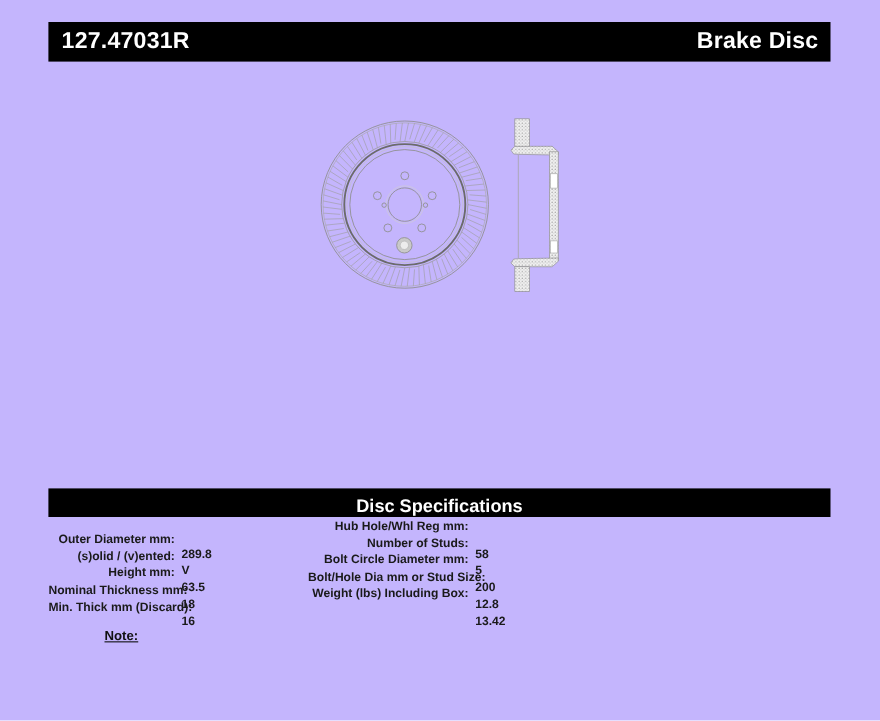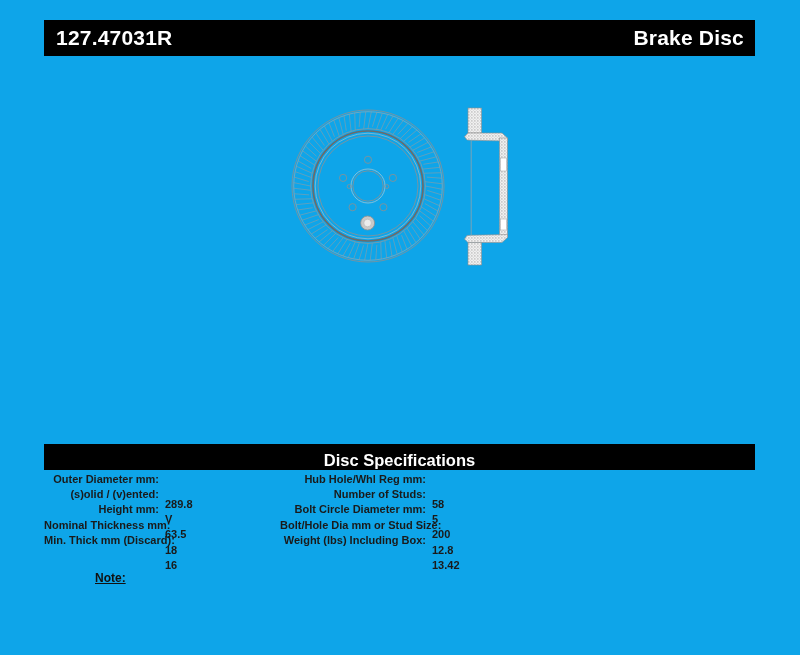--- a/index.html
+++ b/index.html
@@ -1,30 +1,30 @@
 <!DOCTYPE html>
 <html><head>
 <meta charset="utf-8">
 <style>
   html,body{margin:0;padding:0;background:#ffffff;}
   body{font-family:"Liberation Sans", sans-serif; -webkit-font-smoothing:antialiased;}
-  #page{position:relative;width:800px;height:655px;background:#0ea5e9;overflow:hidden;}
+  #page{position:relative;width:800px;height:655px;background:#c4b5fd;overflow:hidden;}
 
   .bar{position:absolute;left:44px;width:711px;background:#000000;color:#ffffff;
        display:flex;align-items:center;box-sizing:border-box;}
   #header-bar{top:20px;height:36px;justify-content:space-between;
        padding:0 11px 0 12px;font-size:21px;font-weight:bold;letter-spacing:0.2px;}
   #spec-bar{top:444px;height:26px;justify-content:center;
        font-size:16.5px;font-weight:bold;align-items:flex-end;}
 
   .spec-col{position:absolute;top:472px;font-size:11px;font-weight:bold;color:#1a1a1a;}
   .spec-row{display:flex;height:15.2px;line-height:15.2px;white-space:nowrap;}
   .lbl{display:inline-block;text-align:right;}
   .val{display:inline-block;text-align:left;margin-left:6px;margin-top:25px;}
-  #spec-col-1{left:44px;}  #spec-col-1 .lbl{width:115px;}
+  #spec-col-1{left:44px;}  #spec-col-1 .lbl{width:115px;margin-top:12px;}
   #spec-col-2{left:280px;} #spec-col-2 .lbl{width:146px;}
   #spec-col-3{left:540px;} #spec-col-3 .lbl{width:113px;}
 
   #note{position:absolute;left:95px;top:571px;font-size:12px;font-weight:bold;color:#111;text-decoration:underline;}
 
   #drawing{position:absolute;left:280px;top:95px;width:235px;height:180px;}
 </style>
 </head>
 <body>
 

